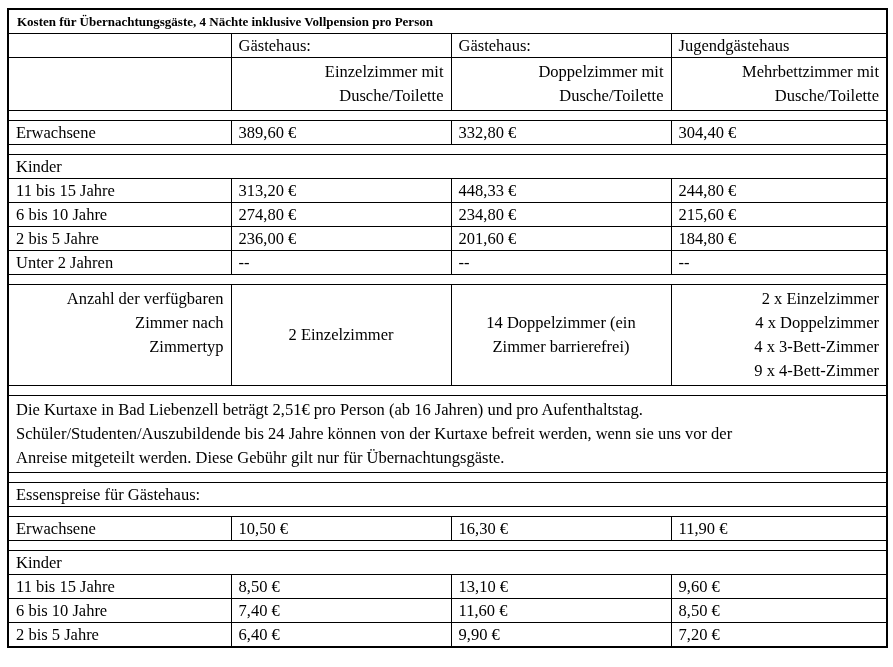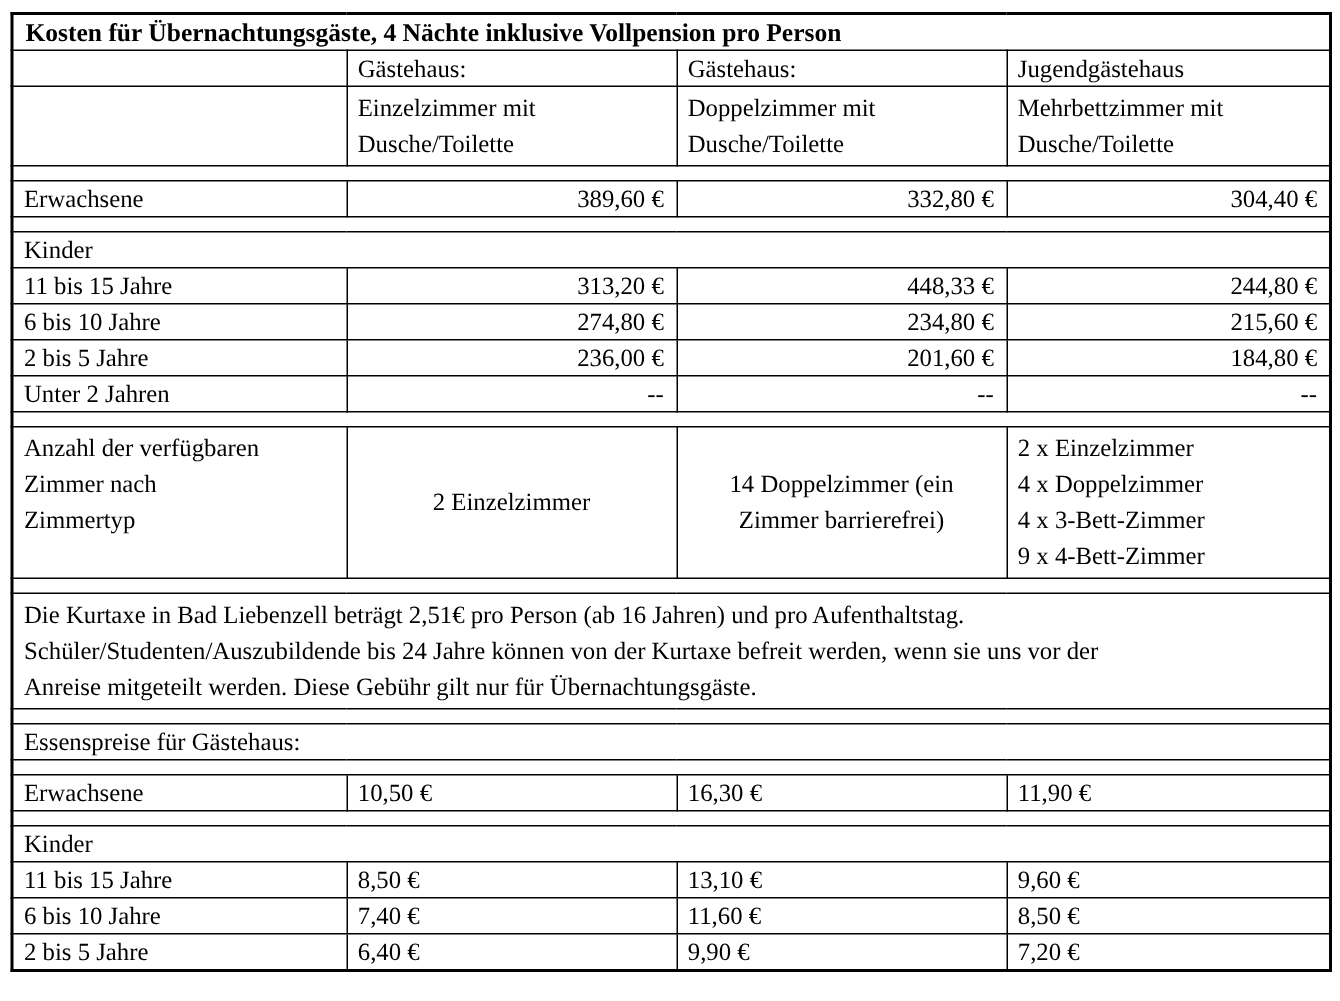--- a/index.html
+++ b/index.html
@@ -28,24 +28,24 @@
   col.c3 { width: 220px; }
   col.c4 { width: 216px; }
   td {
     border: 1px solid #000000;
     padding: 1px 7px;
     line-height: 21px;
     vertical-align: middle;
     overflow: hidden;
   }
   td.bold { font-weight: normal; }
-  td.title-cell { font-weight: bold; font-size: 17px; padding-left: 8px; }
-  td.num { text-align: right; padding-right: 8px; }
+  td.title-cell { font-weight: bold; font-size: 13px; padding-left: 8px; }
+  td.num { text-align: left; padding-right: 8px; }
   td.pre { white-space: pre-line; line-height: 24px; padding-top: 2px; padding-bottom: 2px; }
-  td.top { vertical-align: top; }
+  td.top { vertical-align: top; text-align: right; }
   td.center { text-align: center; }
   tr.spacer td { height: 9px; padding: 0; line-height: 9px; font-size: 2px; }
 </style>
 </head>
 <body>
 
 <div class="page">
   <table class="doc-table">
     <colgroup>
         <col class="c1">

